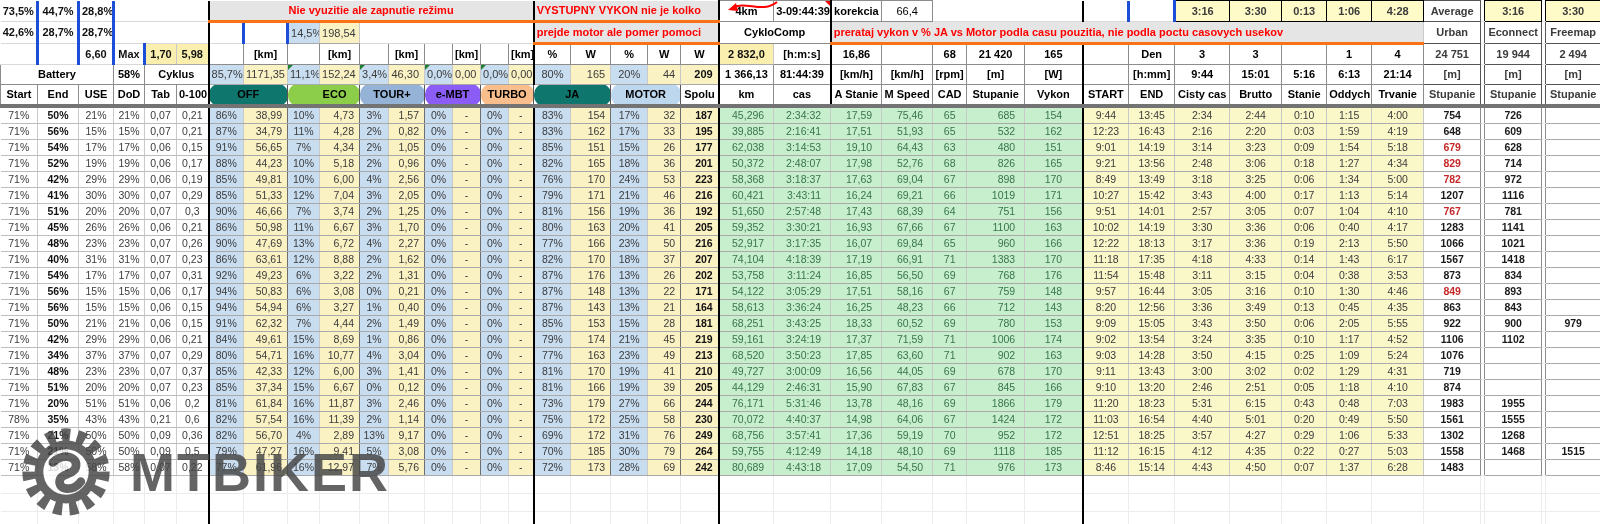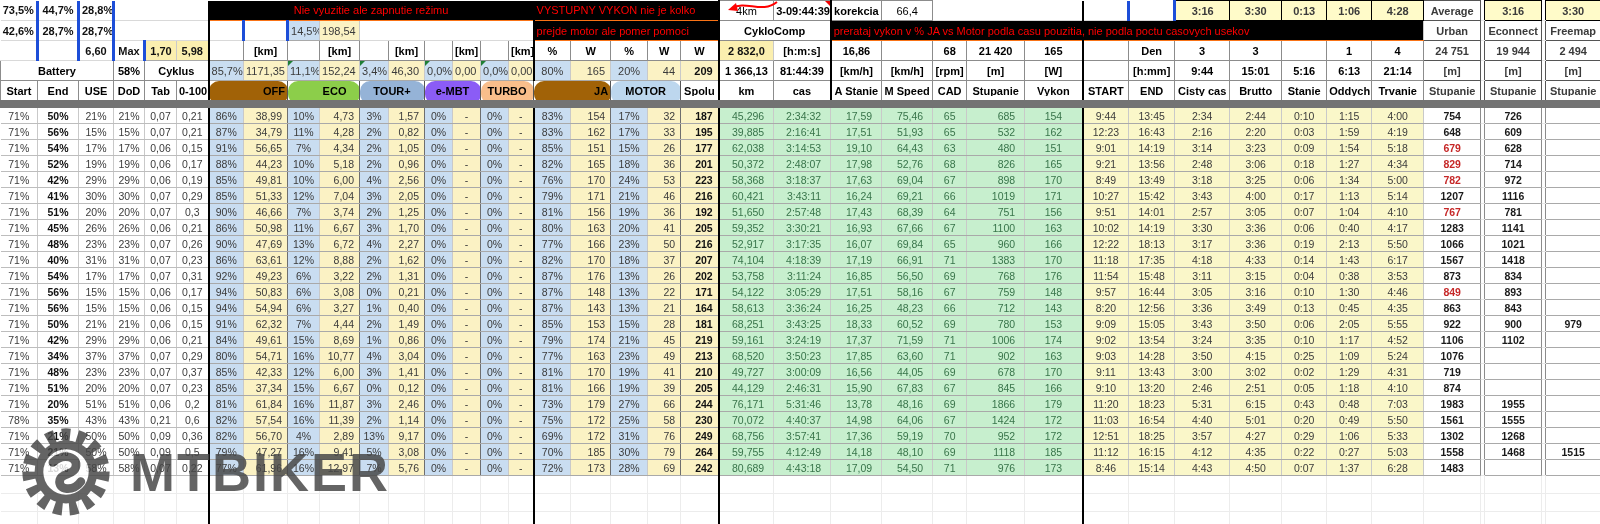--- a/index.html
+++ b/index.html
@@ -9,43 +9,43 @@
   td{position:relative;overflow:hidden;white-space:nowrap;height:15px;padding:0 2px;
      font-size:10.5px;color:#3b3b3b;text-align:center;vertical-align:middle;
      border-right:1px solid #c9c9c9;border-bottom:1px solid #a9a9a9;}
   thead td{height:19px;font-size:11px;}
   .b{font-weight:700;color:#111;}
   .hv{background:#fff;border-right:3px solid #1d4ed8;border-bottom:1px solid #d9d9d9;}
   .hc{background:#fff;border:1px solid #8c8c8c;font-weight:700;color:#000;}
   .ybg{background:#FBEFAF;}
   .ybox{background:#FFFBC9;border:1px solid #000;font-weight:700;}
   .wbox{background:#fff;border:1px solid #555;font-weight:700;}
-  .note-red{color:#FF0000;font-weight:400;background:#000000;border-bottom:1px solid #f97316;}
+  .note-red{color:#FF0000;font-weight:700;background:#e5e5e5;border-bottom:3px solid #f97316;}
   .note-red.left{text-align:left;margin-top:40px;}
   .pl{background:#fff;}
   .pB{background:#C9DDF1;}
   .kY{background:#FBF2C4;text-align:right;padding-right:5px;}
   .kY.dash{text-align:center;padding-right:2px;}
   .g{background:#C7EFCE;color:#38744A;}
   .g.r{text-align:right;padding-right:9px;}
   .cr{background:#FAF7C9;}
   .st{background:#fff;font-weight:700;color:#1a1a1a;
       border-left:1px solid #8c8c8c;border-right:1px solid #8c8c8c;}
   .st.red{color:#C62828;}
   .sp{background:#fff;border-right:none;border-bottom:1px solid #e8e8e8;}
   .bR2{border-right:2px solid #000;}
   .bRm{border-right:1px solid #6e6e6e;}
-  .m-off{background:#a16207;text-align:right;}
+  .m-off{background:#0f766e;}
   .m-eco{background:#8CCE4A;padding-left:24px;}
   .m-tour{background:#95B3D7;}
   .m-embt{background:#8b5cf6;}
   .m-turbo{background:#F9BE8B;}
   .m-motor{background:#BDD7EE;}
   .mode-h{border:1px solid #565656;font-weight:700;color:#000;}
-  tr.hr5 td{border-bottom:8px solid #737373;border-radius:10px;}
+  tr.hr5 td{border-bottom:4px solid #737373;border-radius:10px;}
   tr.drow td.pl{border-bottom:1px solid #bdbdbd;}
   .gc::before{content:'';position:absolute;top:0;left:0;
       border-top:5px solid #1e7e34;border-right:5px solid transparent;}
   .rc::after{content:'';position:absolute;top:0;right:0;
       border-top:5px solid #e00;border-left:5px solid transparent;}
   tr.emp td{height:17px;border-right:1px solid #ececec;border-bottom:1px solid #ececec;background:#fff;}
   tr.emp td.bR2{border-right:2px solid #000;}
   #watermark{position:absolute;left:18px;top:424px;display:flex;align-items:center;
       opacity:.84;pointer-events:none;}
   #wm-text{font-size:54px;font-weight:700;letter-spacing:2px;color:#474747;margin-left:16px;}
@@ -99,21 +99,21 @@
         <col style="width:55px">
 </colgroup>
 <thead>
 <tr>
   <td class="hv b">73,5%</td>
   <td class="hv b">44,7%</td>
   <td class="hv b">28,8%</td>
   <td class="hv bR2" colspan="3"></td>
   <td class="note-red bR2" colspan="10">Nie vyuzitie ale zapnutie režimu</td>
   <td class="note-red left bR2" colspan="5">VYSTUPNY VYKON nie je kolko</td>
-  <td class="hc" style="font-weight:400">4km</td>
+  <td class="hc" style="font-weight:700">4km</td>
   <td class="hc rc bR2">3-09:44:39</td>
   <td class="hc">korekcia</td>
   <td class="hc" style="font-weight:400">66,4</td>
   <td class="hv bR2" colspan="3"></td>
   <td class="hv"></td>
   <td class="hv"></td>
   <td class="ybox">3:16</td>
   <td class="ybox">3:30</td>
   <td class="ybox">0:13</td>
   <td class="ybox">1:06</td>

